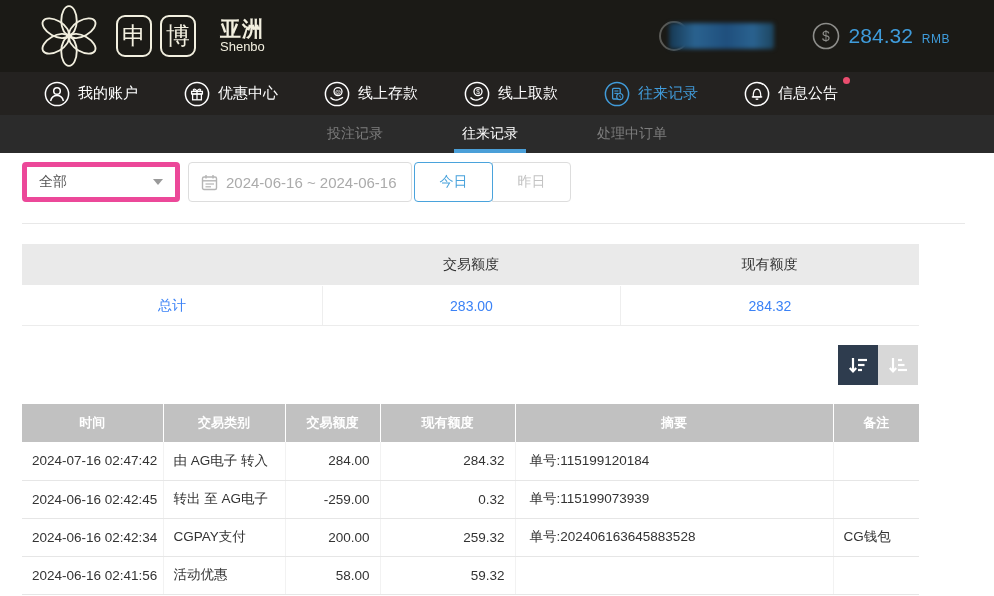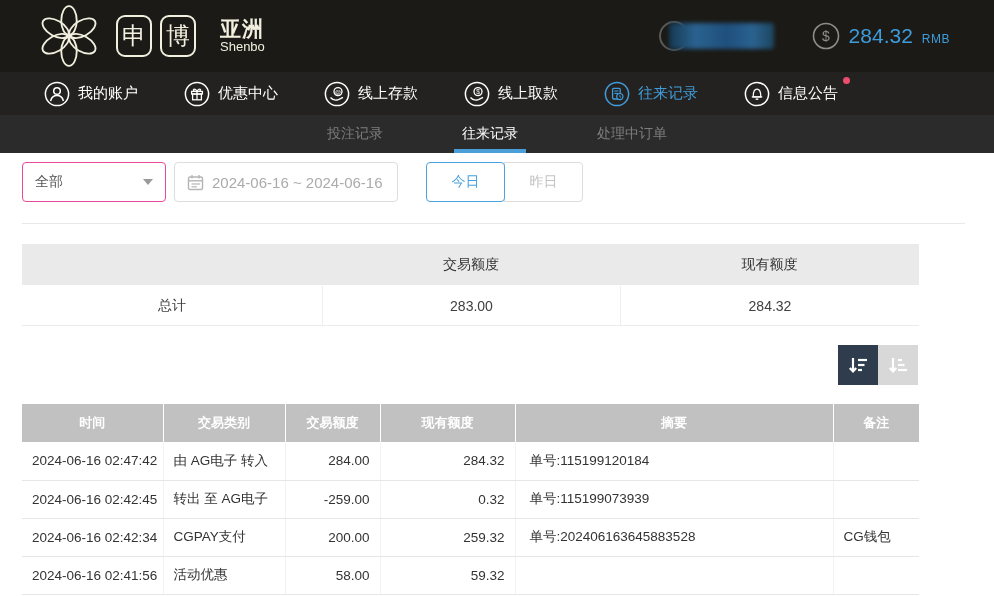--- a/index.html
+++ b/index.html
@@ -33,43 +33,43 @@
   .nav-badge { position:absolute; right:-12px; top:-4px; width:7px; height:7px; border-radius:50%; background:#ea4d6e; }
 
   
   .subtabs { height:38px; background:#2b2b2b; display:flex; align-items:stretch; justify-content:center; gap:75px; }
   .subtab { color:#7d7d7d; font-size:14px; display:flex; align-items:center; position:relative; cursor:pointer; padding:0 2px; }
   .subtab.active { color:#fff; }
   .subtab.active::after { content:""; position:absolute; left:-6px; right:-6px; bottom:0; height:4px; background:#4a9fd8; }
 
   
   .filter-row { margin:9px 0 0 22px; display:flex; align-items:center; height:40px; }
-  .select-box { width:144px; height:40px; border:1px solid #ec4899; border-radius:4px; display:flex; align-items:center;
+  .select-box { width:158px; height:40px; border:5px solid #ec4899; border-radius:4px; display:flex; align-items:center;
     padding:0 12px; color:#555; font-size:14px; background:#fff; cursor:pointer; }
   .select-caret { margin-left:auto; width:0; height:0; border-left:5px solid transparent; border-right:5px solid transparent;
     border-top:6px solid #9a9a9a; }
   .date-box { width:224px; height:40px; border:1px solid #ddd; border-radius:4px; margin-left:8px; display:flex;
     align-items:center; gap:8px; padding:0 12px; color:#ababab; font-size:15px; background:#fff; cursor:pointer; }
-  .range-group { display:flex; margin-left:28px;align-items:flex-end; }
+  .range-group { display:flex; margin-left:2px;align-items:flex-end; }
   .range-btn { width:79px; height:40px; background:#fff; border:1px solid #ddd; color:#c3c3c3; font-size:14px; cursor:pointer;
     margin-left:-1px; }
   .range-btn:first-child { border-radius:4px 0 0 4px; margin-left:0; }
   .range-btn:last-child { border-radius:0 4px 4px 0; }
   .range-btn.active { border:1px solid #4aa3dc; color:#4aa3dc; position:relative; z-index:2; border-radius:4px; }
   .query-btn { width:78px; height:40px; margin-left:10px; background:#57b4f2; border:none; border-radius:5px;
     color:#fff; font-size:15px; cursor:pointer; }
 
   .divider { margin:21px 29px 0 22px; border-bottom:1px solid #e8e8e8; }
 
   
   .summary { margin:20px 0 0 22px; width:897px; }
   .summary-head { display:flex; background:#eaeaea; height:41px; margin-bottom:1px; }
   .summary-head div { display:flex; align-items:center; justify-content:center; color:#333; font-size:14px; }
   .summary-body { display:flex; height:40px; border-bottom:1px solid #ececec; }
-  .summary-body div { display:flex; align-items:center; justify-content:center; color:#404040; font-size:14px; border-left:1px solid #eee; }
+  .summary-body div { display:flex; align-items:center; justify-content:center; color:#3b82f6; font-size:14px; border-left:1px solid #eee; }
   .summary-body div:first-child { border-left:none; }
   .sc1 { width:300px; } .sc2 { width:298px; } .sc3 { width:299px; }
 
   
   .sort-bar { margin:19px 76px 0 0; display:flex; justify-content:flex-end; }
   .sort-btn { width:40px; height:40px; display:flex; align-items:center; justify-content:center; cursor:pointer; }
   .sort-btn.active { background:#2e3c4e; }
   .sort-btn.inactive { background:#d8d8d8; }
 
   
@@ -269,21 +269,21 @@
       <th>时间</th>
       <th>交易类别</th>
       <th>交易额度</th>
       <th>现有额度</th>
       <th>摘要</th>
       <th>备注</th>
     </tr>
   </thead>
   <tbody>
     <tr>
-      <td class="td-left">2024-06-16 02:47:42</td>
+      <td class="td-left">2024-07-16 02:47:42</td>
       <td class="td-left">由 AG电子 转入</td>
       <td class="td-right">284.00</td>
       <td class="td-right">284.32</td>
       <td class="td-left sum-cell">单号:115199120184</td>
       <td class="td-left"></td>
     </tr>
     <tr>
       <td class="td-left">2024-06-16 02:42:45</td>
       <td class="td-left">转出 至 AG电子</td>
       <td class="td-right">-259.00</td>

